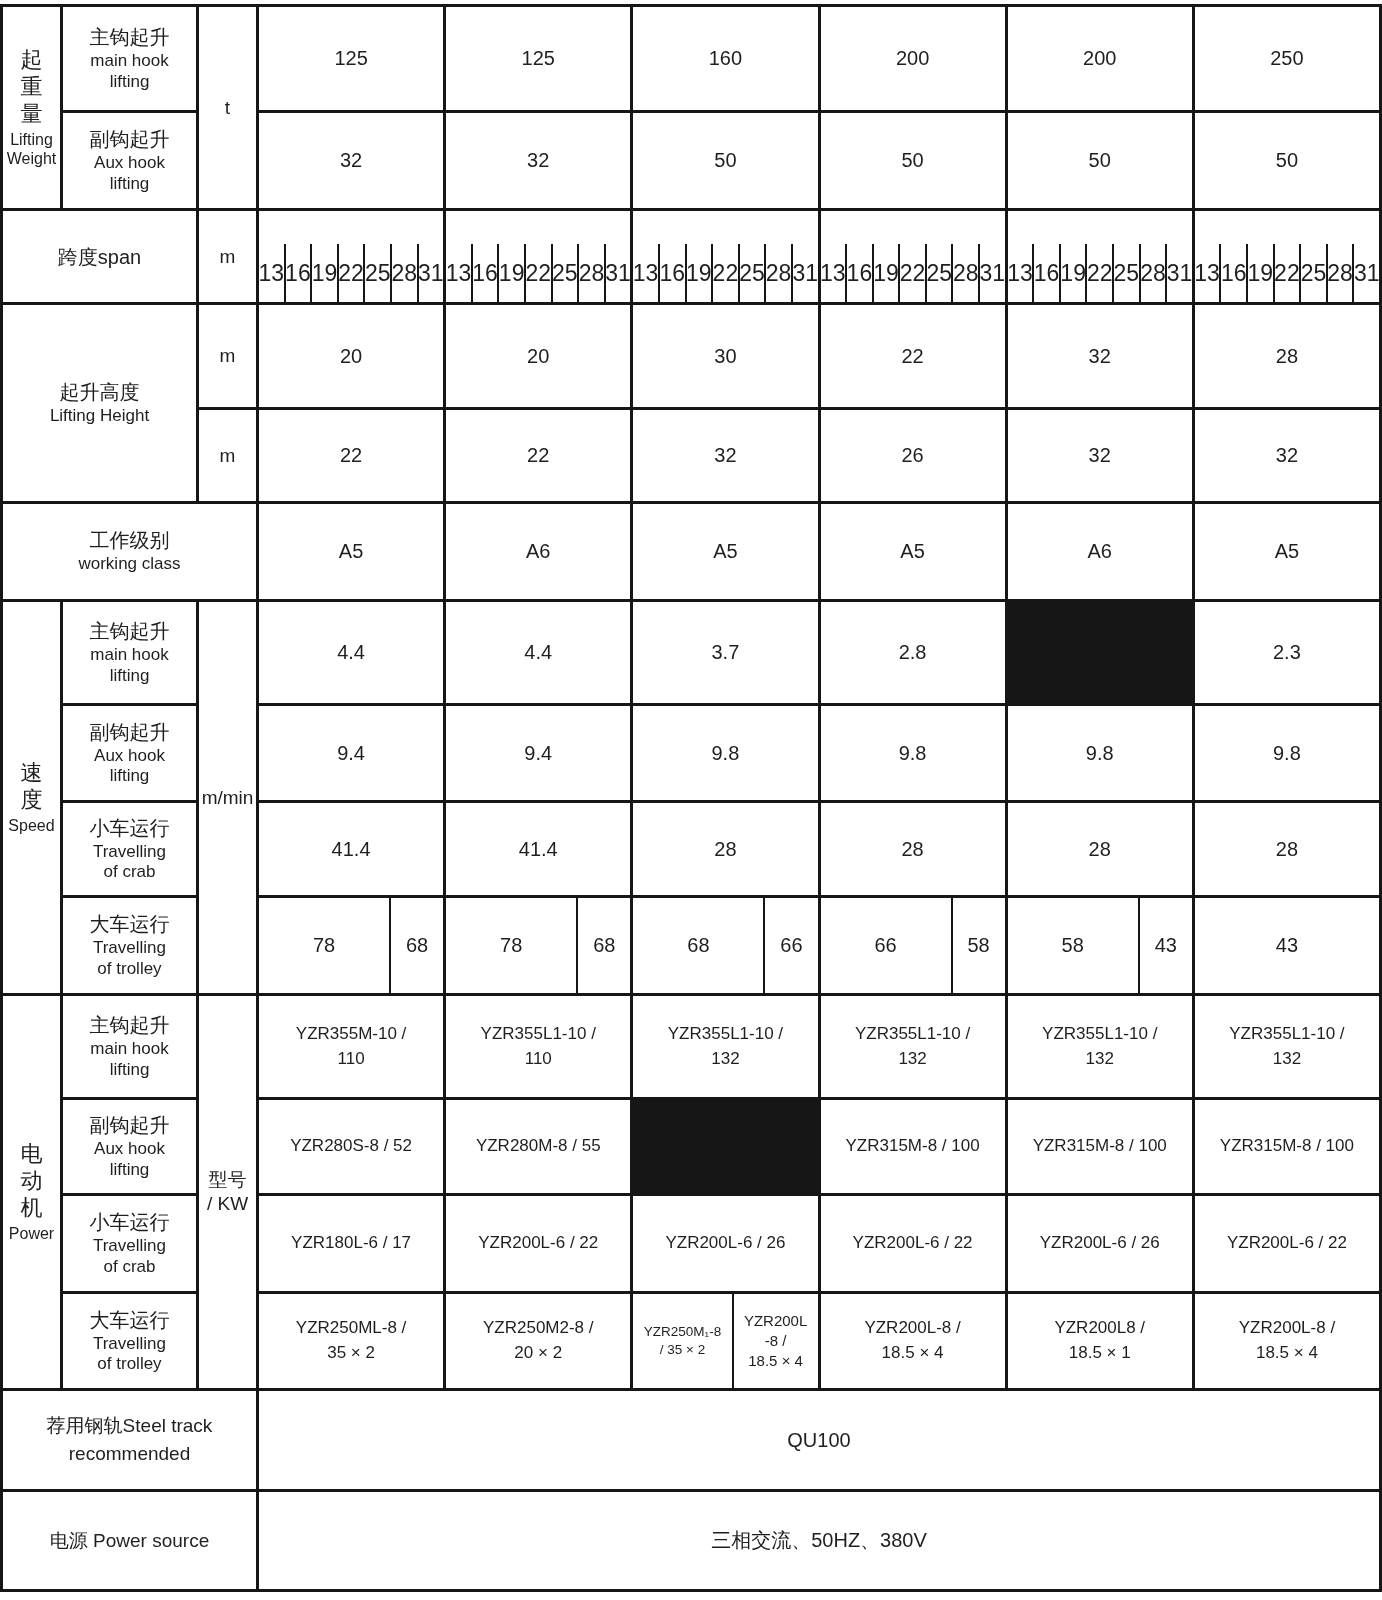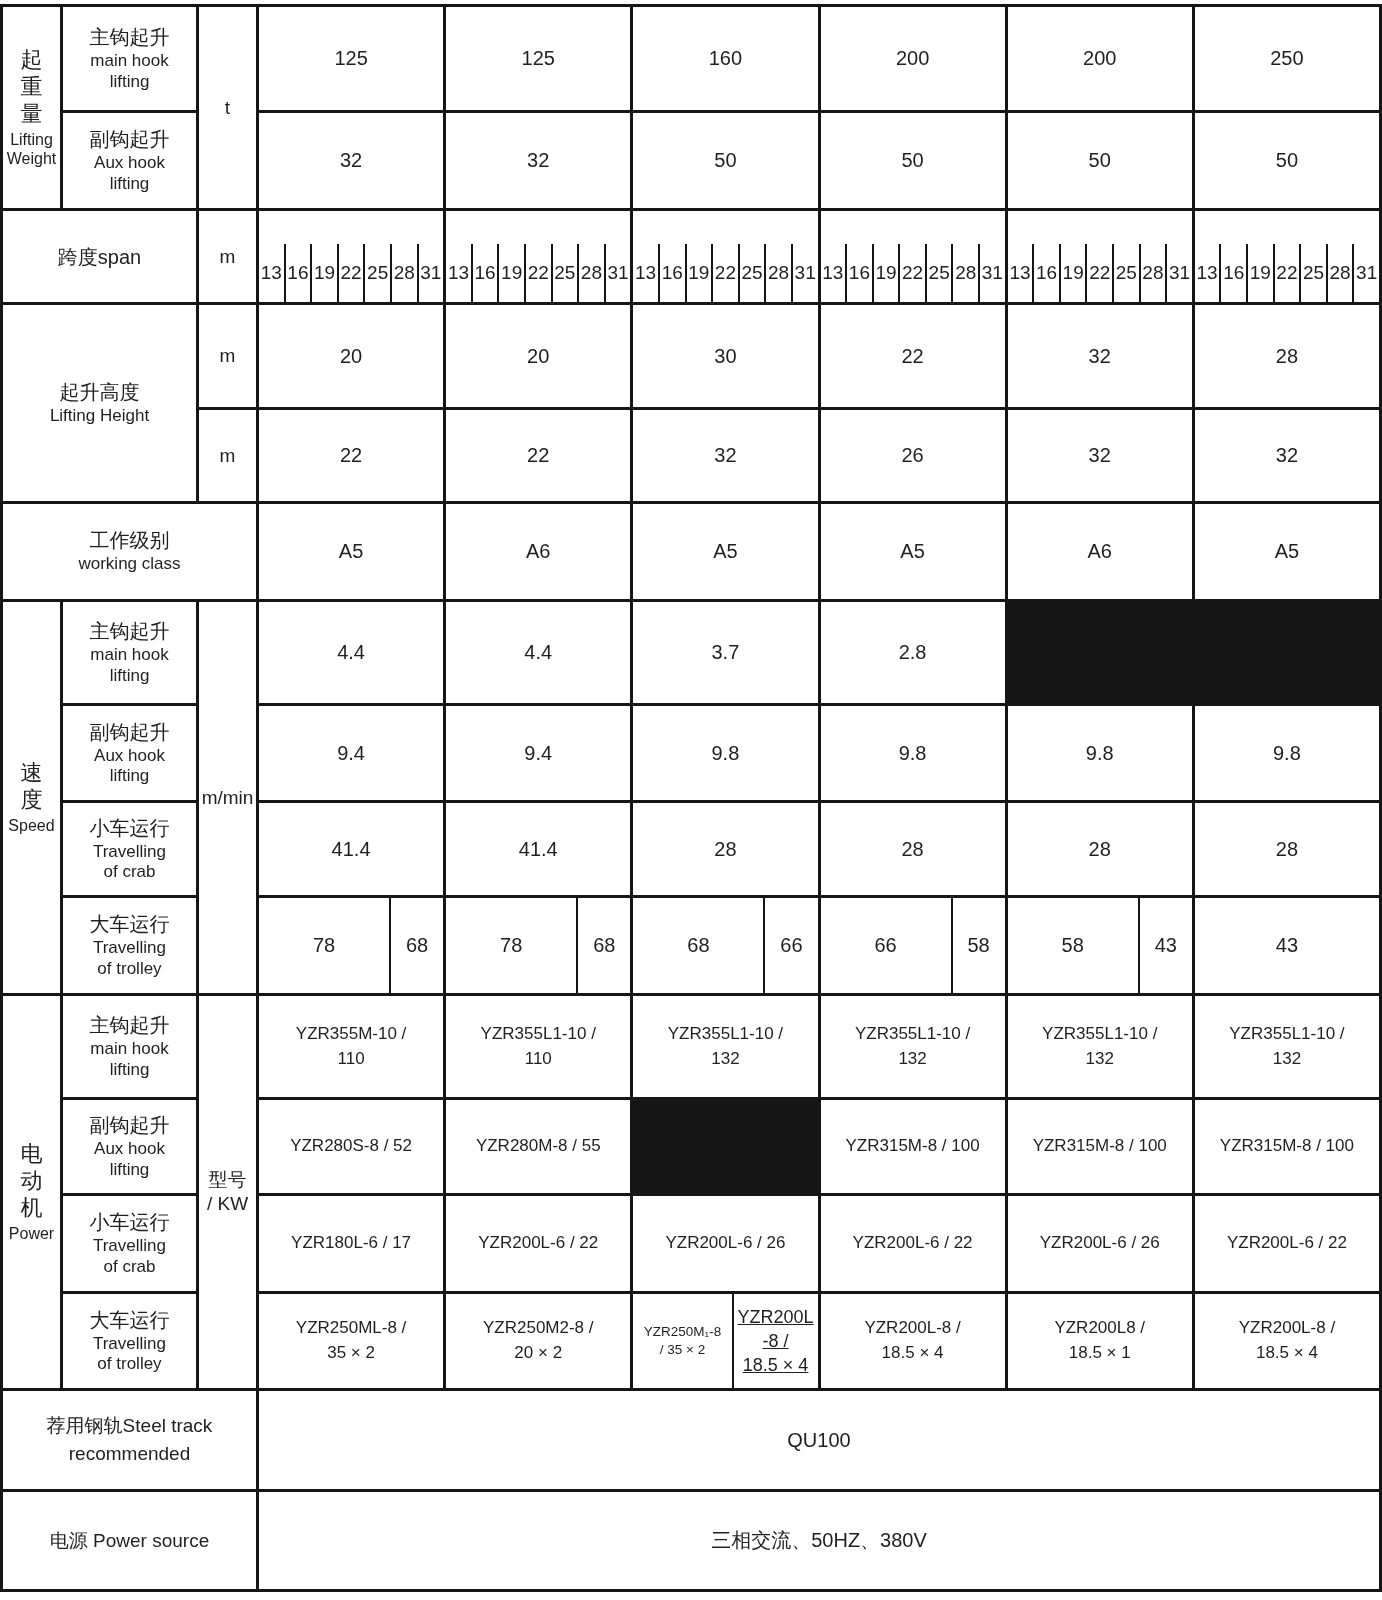--- a/index.html
+++ b/index.html
@@ -31,25 +31,25 @@
   .lbl-en   { font-size:17px; line-height:1.2; }
   .unit     { font-size:19px; line-height:1.25; }
   .val      { font-size:20px; }
   .motor    { font-size:17px; line-height:1.45; padding:0 2px; }
   .bot-lbl  { font-size:19px; line-height:1.45; }
 
   
   .split { flex-direction:row; align-items:stretch; justify-content:stretch; gap:0; padding:0; }
   .sub { display:flex; align-items:center; justify-content:center; text-align:center; overflow:hidden; }
   .sub + .sub { border-left:2px solid #161616; }
-  .span-sub { flex:1; font-size:19px;margin-top:33px; }
+  .span-sub { flex:1; font-size:23px;margin-top:33px; }
   .sp5 { flex:5; font-size:20px; }
   .sp2 { flex:2; font-size:20px; }
   .m-left  { flex:54; font-size:13.5px; line-height:1.35; }
-  .m-right { flex:46; font-size:18px; line-height:1.35;text-decoration:underline; }
+  .m-right { flex:46; font-size:15px; line-height:1.35; }
 </style>
 </head>
 <body>
 
 <div class="wrap">
 <div class="spec-table">
 
   <div class="cell" style="grid-area:1/1/3/2">
     <div class="pre group-zh">起
 重
@@ -197,20 +197,21 @@
     <div class="lbl-zh">大车运行</div>
     <div class="pre lbl-en">Travelling
 of trolley</div>
   </div>
   <div class="cell unit nowrap" style="grid-area:7/3/11/4">m/min</div>
 
   <div class="cell val" style="grid-area:7/4/8/5">4.4</div>
   <div class="cell val" style="grid-area:7/5/8/6">4.4</div>
   <div class="cell val" style="grid-area:7/6/8/7">3.7</div>
   <div class="cell val" style="grid-area:7/7/8/8">2.8</div>
+  <div class="cell val" style="grid-area:7/9/8/10">2.3</div>
 
   <div class="cell val" style="grid-area:8/4/9/5">9.4</div>
   <div class="cell val" style="grid-area:8/5/9/6">9.4</div>
   <div class="cell val" style="grid-area:8/6/9/7">9.8</div>
   <div class="cell val" style="grid-area:8/7/9/8">9.8</div>
   <div class="cell val" style="grid-area:8/8/9/9">9.8</div>
   <div class="cell val" style="grid-area:8/9/9/10">9.8</div>
 
   <div class="cell val" style="grid-area:9/4/10/5">41.4</div>
   <div class="cell val" style="grid-area:9/5/10/6">41.4</div>

